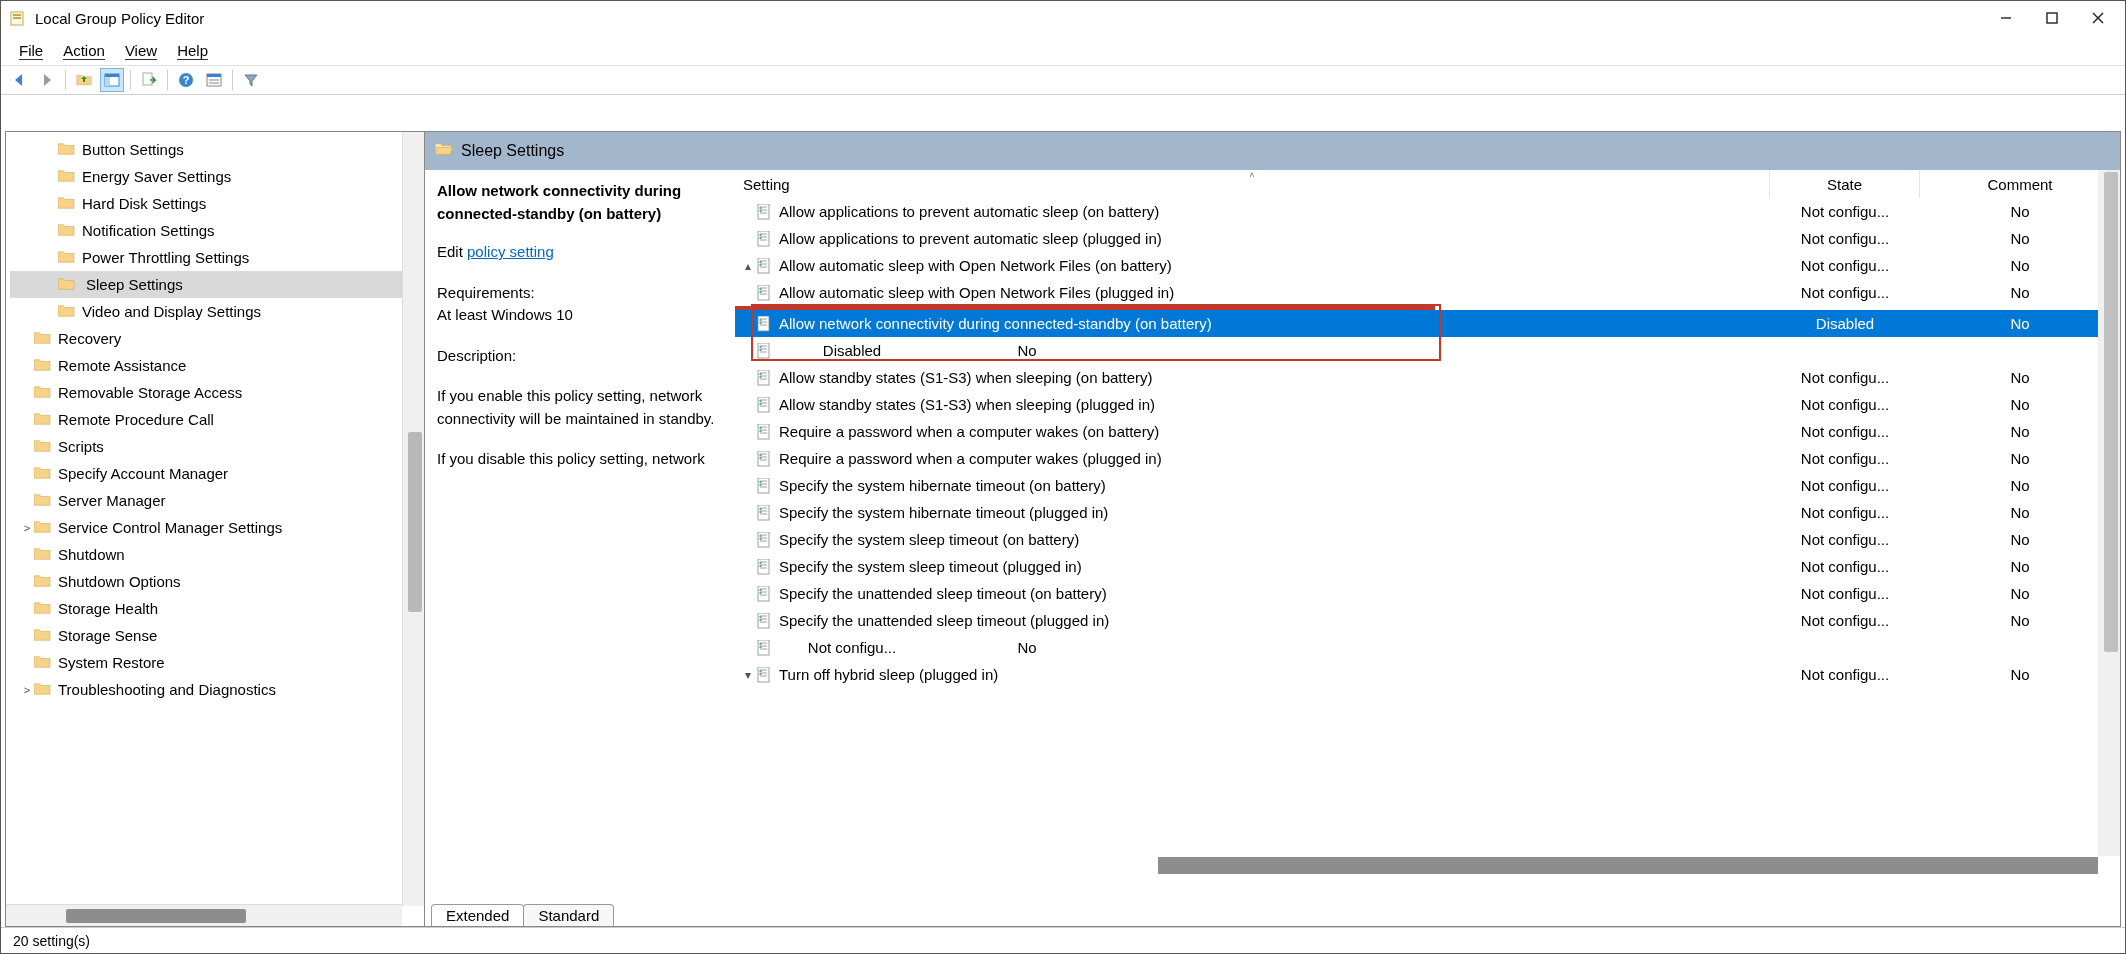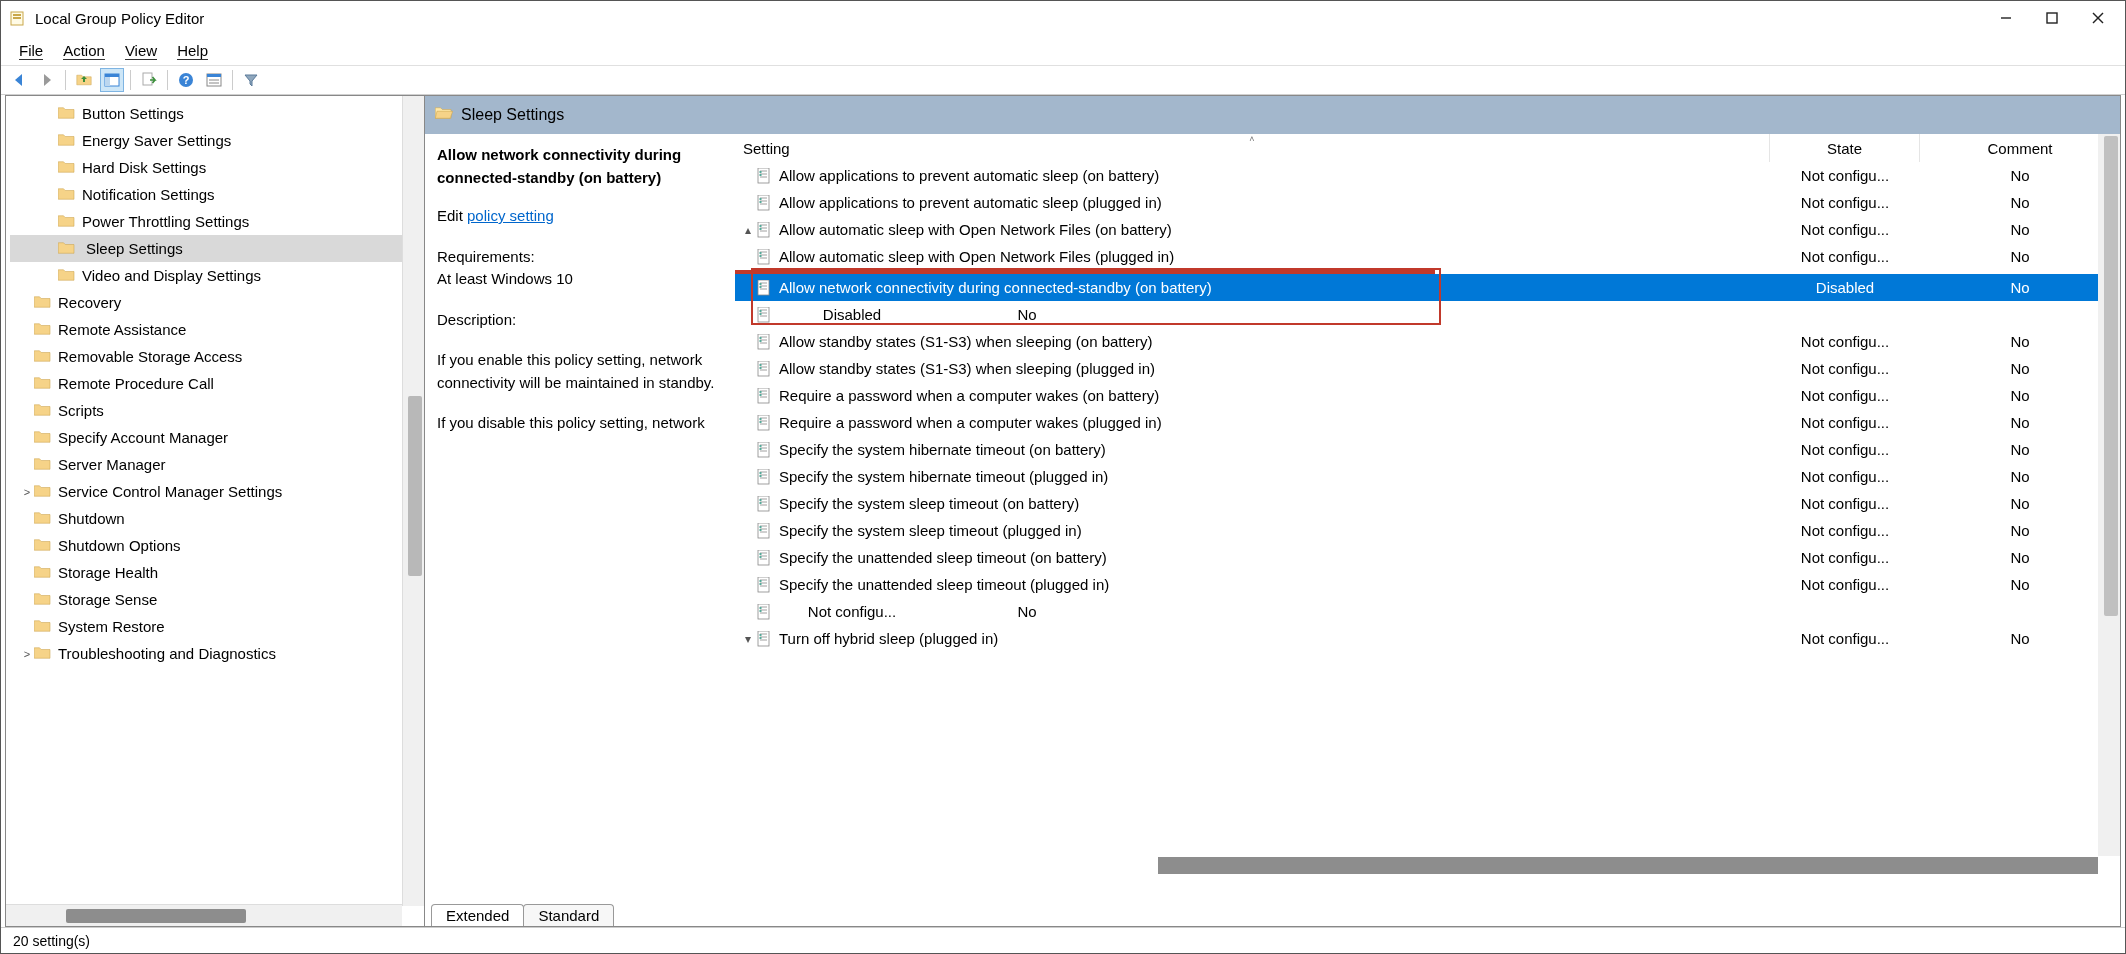--- a/index.html
+++ b/index.html
@@ -19,21 +19,21 @@
 .menubar .menu-item { padding: 4px 10px; font-size: 15px; }
 .menubar .menu-item span { border-bottom: 1px solid #333; }
 
 
 .toolbar { height: 30px; display: flex; align-items: center; padding: 2px 6px; gap: 4px; border-top: 1px solid #e0e0e0; border-bottom: 1px solid #d0d0d0; }
 .toolbar .tb-btn { width: 24px; height: 24px; display: flex; align-items: center; justify-content: center; border: 1px solid transparent; }
 .toolbar .tb-btn.active { background: #cde6f7; border-color: #7eb4e2; }
 .toolbar .sep { width: 1px; height: 20px; background: #ccc; margin: 0 2px; }
 
 
-.content { flex: 1; display: flex; min-height: 0; padding: 0 4px 0 4px; }
+.content { flex: 1; display: flex; min-height: 0; padding: 0 4px 0 4px; margin-top: 36px; }
 
 .tree-pane { width: 420px; border: 1px solid #888; position: relative; overflow: hidden; }
 .tree-inner { padding: 4px 0 4px 4px; height: 100%; overflow: hidden; }
 .tree-row { display: flex; align-items: center; height: 27px; padding-left: 8px; font-size: 15px; white-space: nowrap; }
 .tree-row .expand { width: 14px; display: inline-block; text-align: center; color: #555; font-size: 11px; }
 .tree-row .folder-icon { width: 18px; height: 16px; margin-right: 6px; display: inline-flex; }
 .tree-row.selected { background: #d9d9d9; }
 .tree-row.indent1 { padding-left: 28px; }
 .tree-row.indent2 { padding-left: 48px; }
 .tree-scrollbar-v { position: absolute; right: 0; top: 0; bottom: 20px; width: 22px; background: #f0f0f0; border-left: 1px solid #ddd; }

